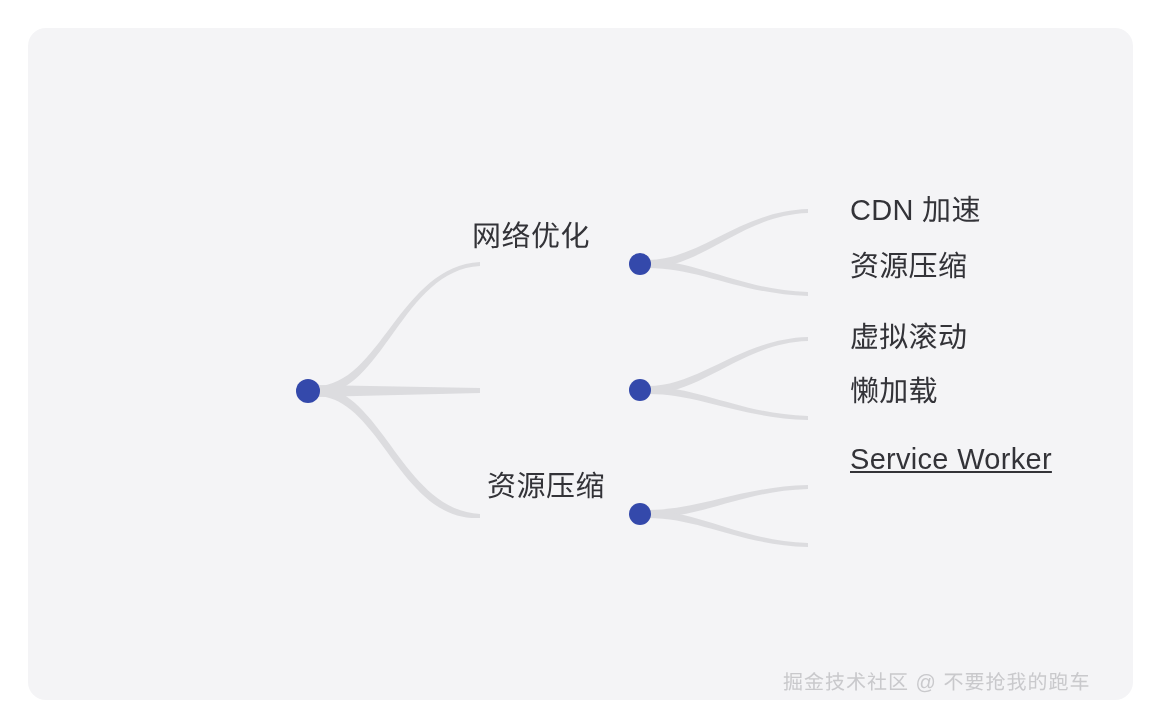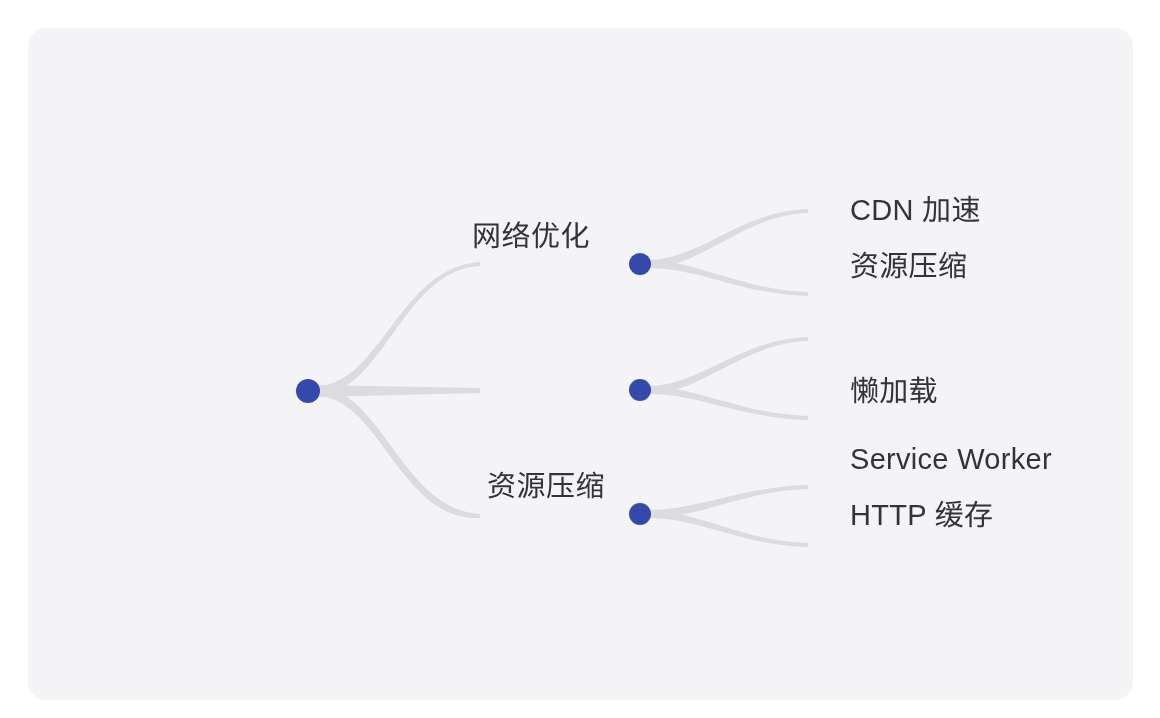--- a/index.html
+++ b/index.html
@@ -152,21 +152,22 @@
 
   <div class="mm-label branch-label" style="left:472px; top:222px;">网络优化</div>
 
 
   <div class="mm-label branch-label" style="left:487px; top:472px;">资源压缩</div>
 
   <div class="mm-label leaf-label" style="left:822px; top:196px;">CDN 加速</div>
 
   <div class="mm-label leaf-label" style="left:822px; top:252px;text-align:right;">资源压缩</div>
 
+  <div class="mm-label leaf-label" style="left:822px; top:323px;">虚拟滚动</div>
 
   <div class="mm-label leaf-label" style="left:822px; top:377px;">懒加载</div>
 
-  <div class="mm-label leaf-label" style="left:822px; top:445px;">Service Worker</div>
+  <div class="mm-label leaf-label" style="left:822px; top:445px;text-decoration:underline;">Service Worker</div>
 
-  <div class="mm-label leaf-label" style="left:822px; top:501px;">HTTP 缓存</div>
 
+  <div class="watermark" style="left:783px; top:666px;">掘金技术社区 @ 不要抢我的跑车</div>
 
 </div>
 
 </body></html>

